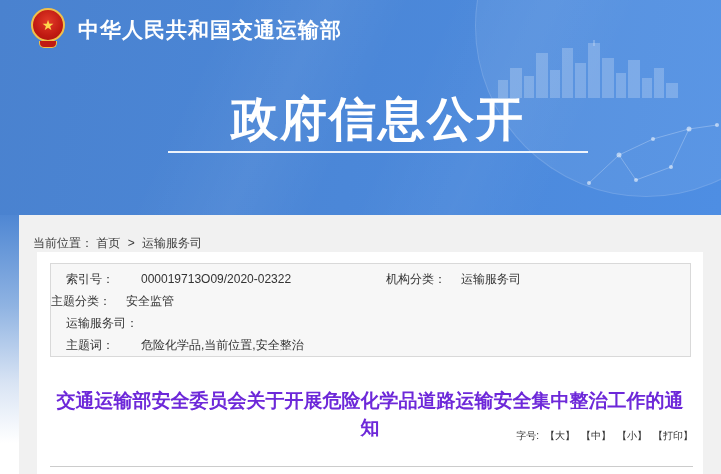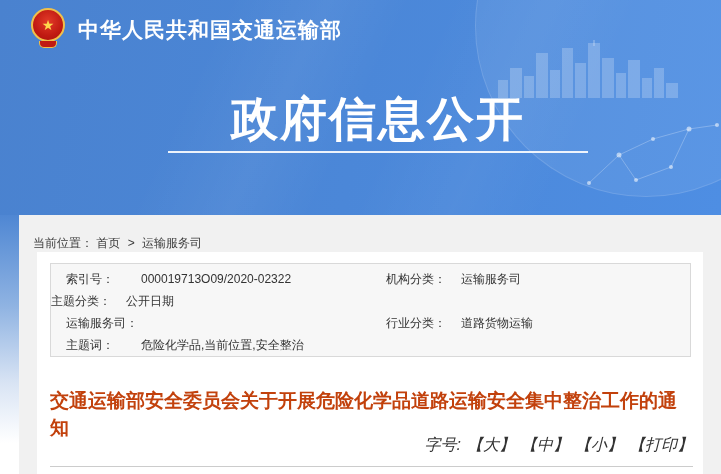--- a/index.html
+++ b/index.html
@@ -81,27 +81,26 @@
     background:#f7f7f7;border:1px solid #d9d9d9;padding-top:4px;
   }
   .meta-row{display:flex;height:22px;align-items:center;}
   .meta-cell{display:flex;align-items:center;box-sizing:border-box;}
   .meta-cell.left{width:335px;padding-left:15px;}
   .meta-cell.right{flex:1;}
   .meta-label{width:75px;flex:0 0 auto;font-size:12px;color:#333;}
   .meta-value{font-size:12px;color:#333;white-space:nowrap;}
   .article-title{
     position:absolute;left:13px;top:122px;width:640px;
-    text-align:left;font-size:19px;line-height:27px;font-weight:bold;
-    color:#c2410c;
+    text-align:center;font-size:19px;line-height:27px;font-weight:bold;
+    color:#6d28d9;
   }
   .toolbar{
-    position:absolute;right:10px;top:183px;font-size:16px;color:#333;
+    position:absolute;right:10px;top:177px;font-size:10px;color:#333;
     white-space:nowrap;
-    font-style:italic;
   }
   .toolbar .tb-btn{margin-left:6px;cursor:pointer;color:#333;}
   .divider{
     position:absolute;left:13px;right:10px;top:214px;height:1px;
     background:#cccccc;
   }
 </style>
 </head>
 <body>
 
@@ -180,31 +179,27 @@
         </div>
         <div class="meta-cell right">
           <span class="meta-label">机构分类：</span>
           <span class="meta-value">运输服务司</span>
         </div>
       </div>
 
       <div class="meta-row">
         <div class="meta-cell right">
           <span class="meta-label">主题分类：</span>
-          <span class="meta-value">公开日期</span>
+          <span class="meta-value">安全监管</span>
         </div>
       </div>
 
       <div class="meta-row">
         <div class="meta-cell left">
           <span class="meta-label">运输服务司：</span>
-        </div>
-        <div class="meta-cell right">
-          <span class="meta-label">行业分类：</span>
-          <span class="meta-value">道路货物运输</span>
         </div>
       </div>
 
       <div class="meta-row">
         <div class="meta-cell left">
           <span class="meta-label">主题词：</span>
           <span class="meta-value">危险化学品,当前位置,安全整治</span>
         </div>
         <div class="meta-cell right">
           <span class="meta-label"></span>

